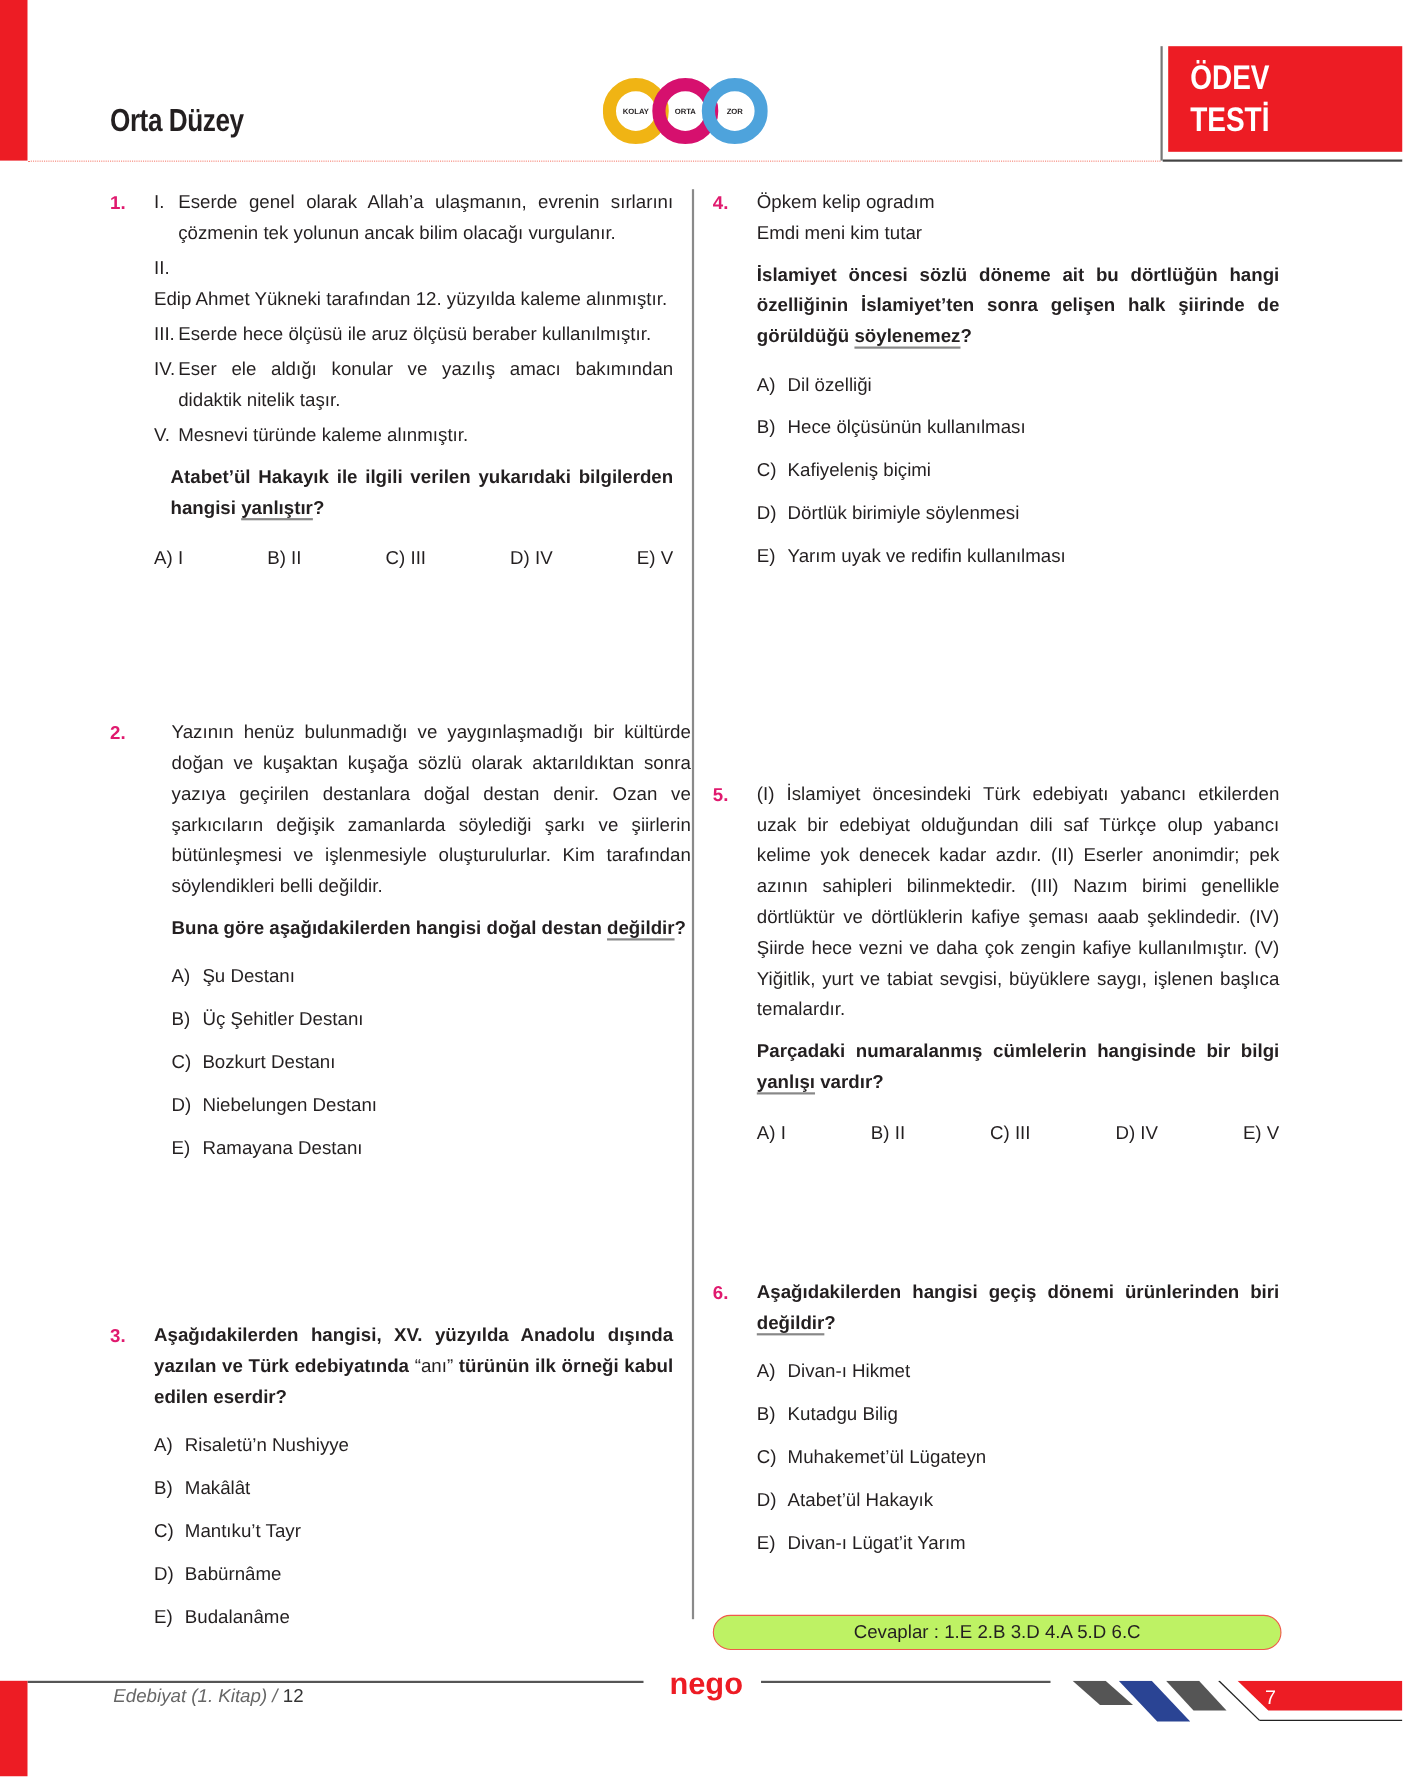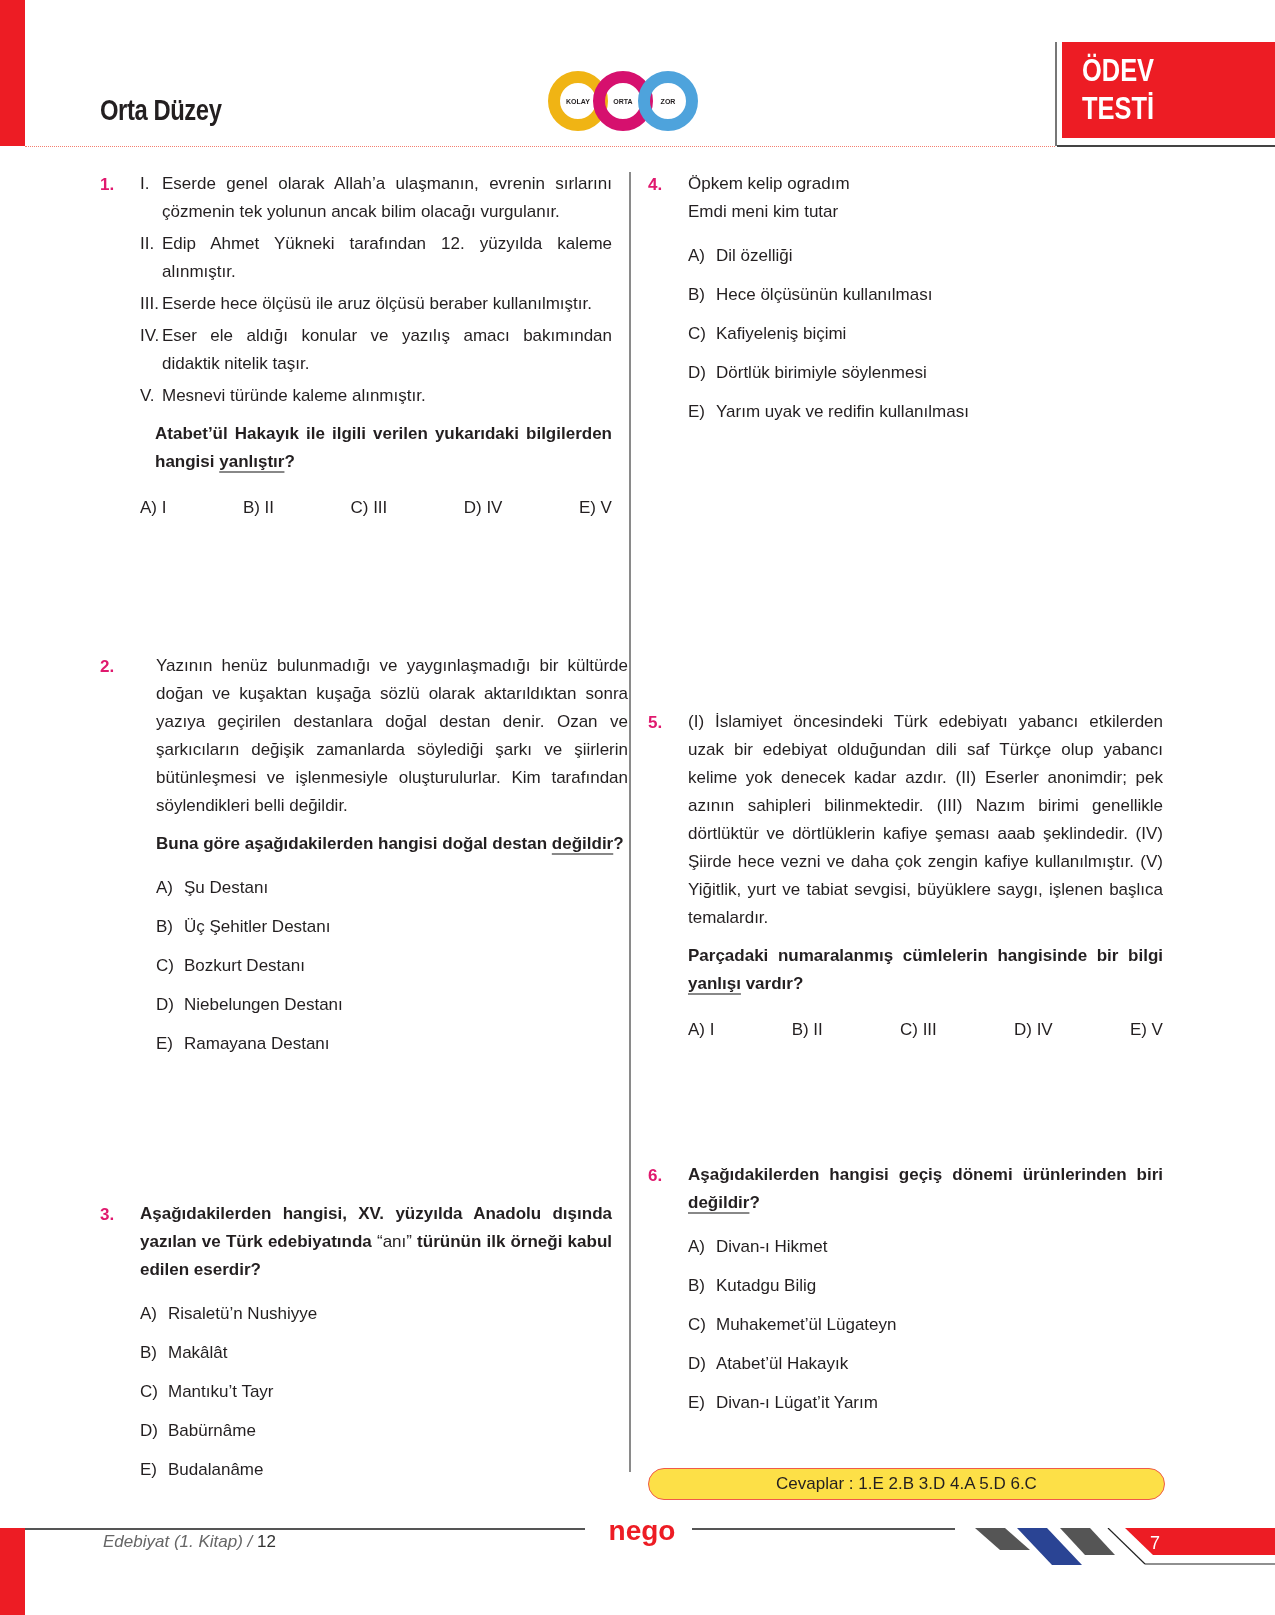--- a/index.html
+++ b/index.html
@@ -20,21 +20,21 @@
   .q { position:absolute; font-size:17px; line-height:28px; }
   .q p { margin:0; }
   .justify { text-align:justify; text-align-last:left; }
   .bold { font-weight:bold; }
   .ul { text-decoration:underline; text-decoration-color:#888; text-underline-offset:4px; text-decoration-thickness:2px; }
   .roman { display:flex; }
   .roman .rl { width:22px; flex:none; }
   .opts-row { display:flex; justify-content:space-between; }
   .opt { display:flex; margin-bottom:11px; }
   .opt .ol { width:28px; flex:none; }
-  .answers { left:648px; top:1468px; width:515px; height:30px; border:1.5px solid #ef5a4a; border-radius:16px; background:#fde047; text-align:center; font-size:17px; line-height:30px; color:#231f20; }
+  .answers { left:648px; top:1468px; width:515px; height:30px; border:1.5px solid #ef5a4a; border-radius:16px; background:#bef264; text-align:center; font-size:17px; line-height:30px; color:#231f20; }
   .footer-line { left:25px; top:1528px; width:560px; height:1.5px; background:#555; }
   .footer-line2 { left:690px; top:1528px; width:265px; height:1.5px; background:#555; }
   .footer-text { left:103px; top:1532px; font-size:17px; color:#666; font-style:italic; }
   .footer-text .pg { font-style:normal; color:#333; }
   .nego { left:592px; top:1512px; width:100px; height:38px; }
   .stripes { left:950px; top:1528px; width:325px; height:40px; }
   .pagenum { left:1150px; top:1533px; color:#fff; font-size:18px; }
 </style>
 </head>
 <body>
@@ -68,21 +68,21 @@
 
 <div class="abs divider-v"></div>
 
 <div class="abs qnum" style="left:100px;top:175px;">1.</div>
 <div class="q" style="left:140px;top:170px;width:472px;">
   <div id="q1-statements">
       <div class="roman justify" style="margin-bottom: 4px;">
         <span class="rl">I.</span>
         <span>Eserde genel olarak Allah’a ulaşmanın, evrenin sırlarını çözmenin tek yolunun ancak bilim olacağı vurgulanır.</span>
       </div>
-      <div class="roman justify" style="margin-bottom: 4px;">
+      <div class="roman justify" style="margin-bottom: 4px; flex-direction: column;">
         <span class="rl">II.</span>
         <span>Edip Ahmet Yükneki tarafından 12. yüzyılda kaleme alınmıştır.</span>
       </div>
       <div class="roman justify" style="margin-bottom: 4px;">
         <span class="rl">III.</span>
         <span>Eserde hece ölçüsü ile aruz ölçüsü beraber kullanılmıştır.</span>
       </div>
       <div class="roman justify" style="margin-bottom: 4px;">
         <span class="rl">IV.</span>
         <span>Eser ele aldığı konular ve yazılış amacı bakımından didaktik nitelik taşır.</span>
@@ -156,20 +156,21 @@
       </div>
     </div>
 </div>
 
 <div class="abs qnum" style="left:648px;top:175px;">4.</div>
 <div class="q" style="left:688px;top:170px;width:475px;">
   <div id="q4-poem">
       <div>Öpkem kelip ogradım</div>
       <div>Emdi meni kim tutar</div>
     </div>
+  <p class="bold justify" style="margin-top:10px;"><span>İslamiyet öncesi sözlü döneme ait bu dörtlüğün hangi özelliğinin İslamiyet’ten sonra gelişen halk şiirinde de görüldüğü </span><span class="ul">söylenemez</span><span>?</span></p>
   <div style="margin-top:16px;" id="q4-opts">
       <div class="opt">
         <span class="ol">A)</span>
         <span>Dil özelliği</span>
       </div>
       <div class="opt">
         <span class="ol">B)</span>
         <span>Hece ölçüsünün kullanılması</span>
       </div>
       <div class="opt">

